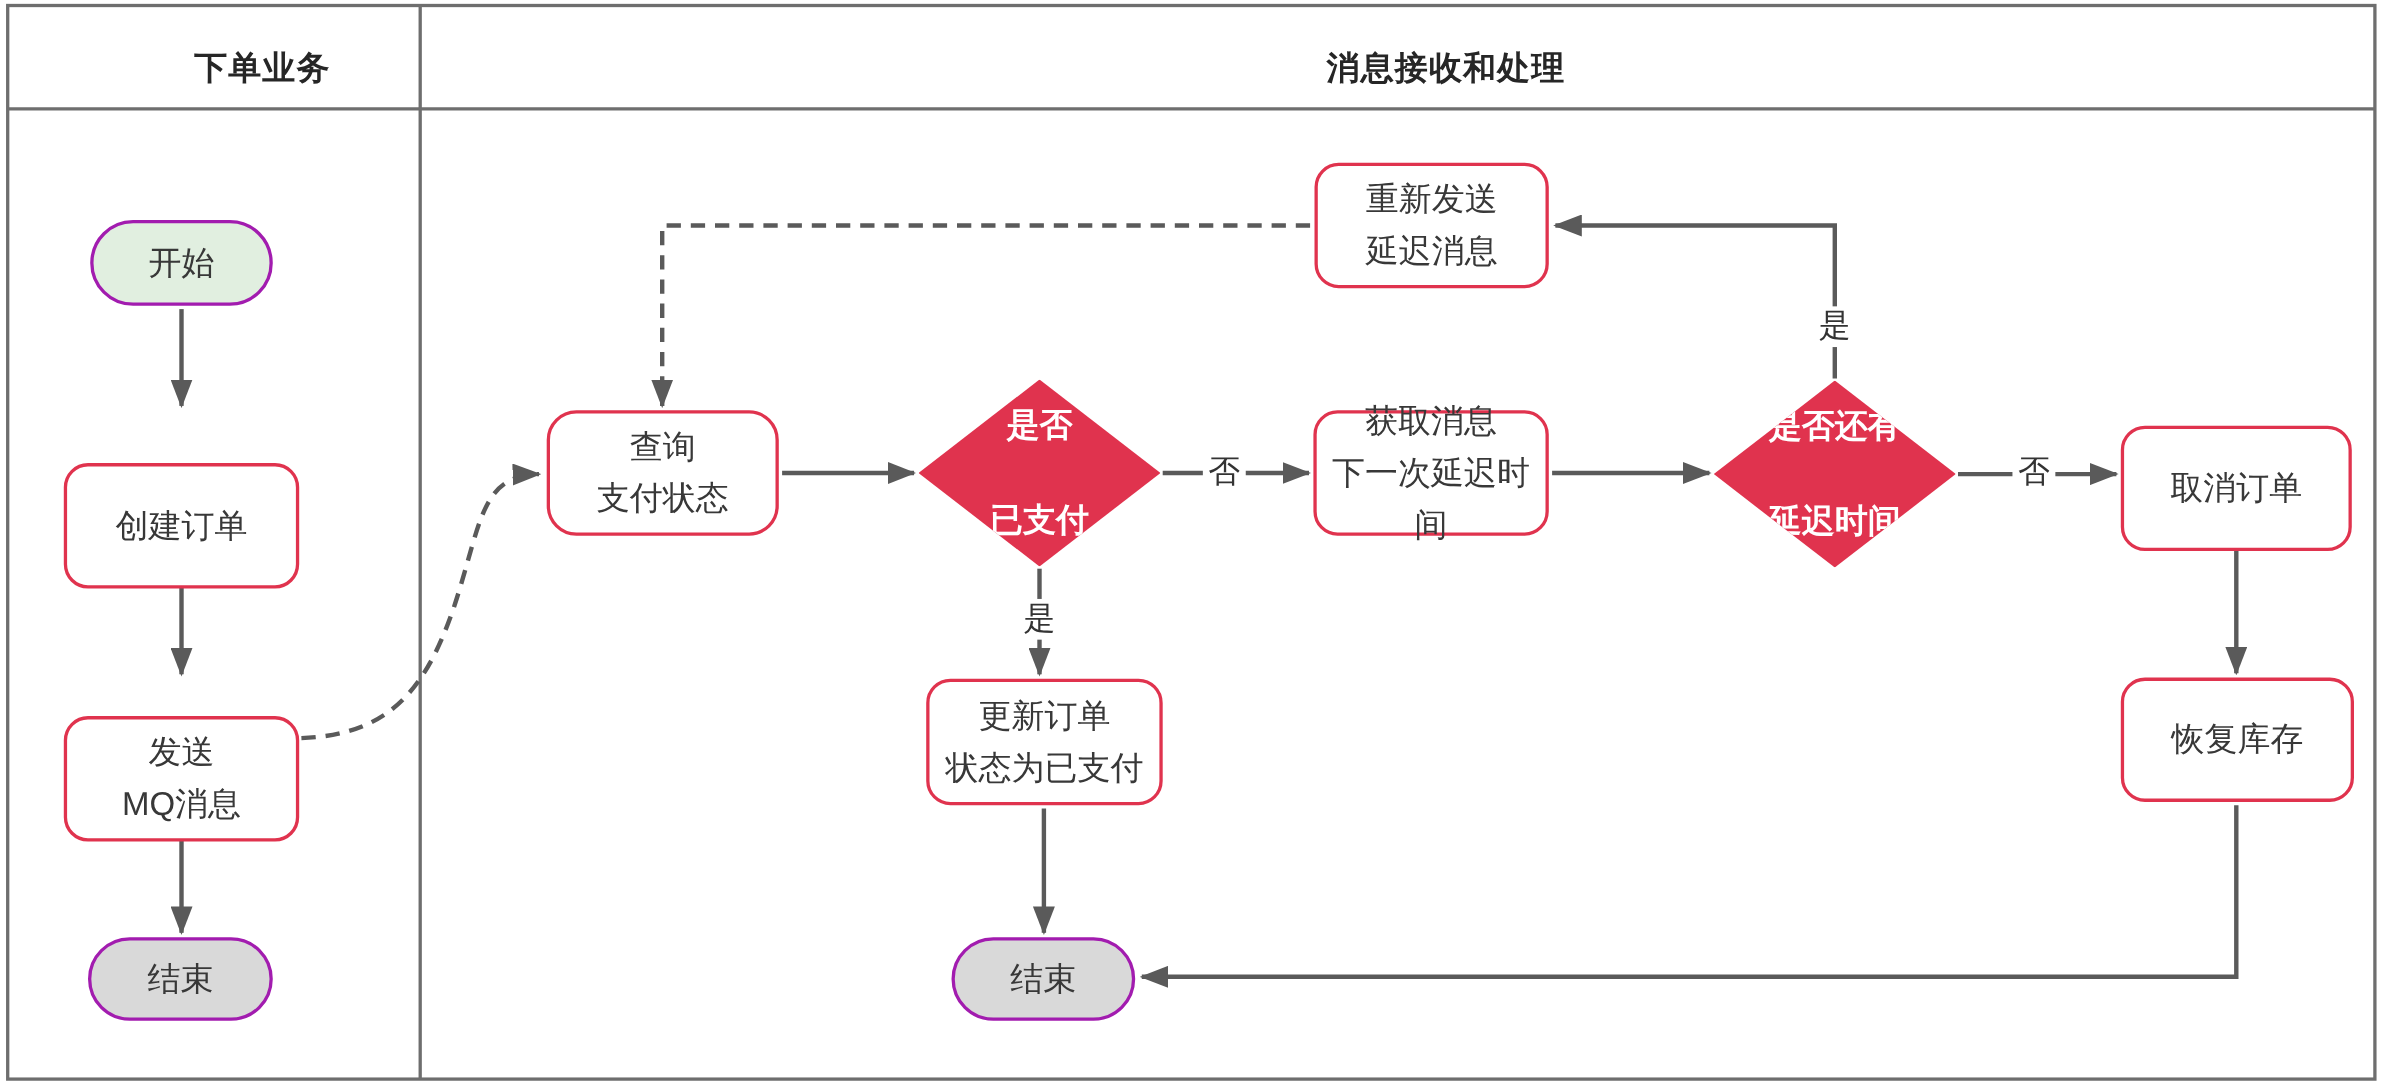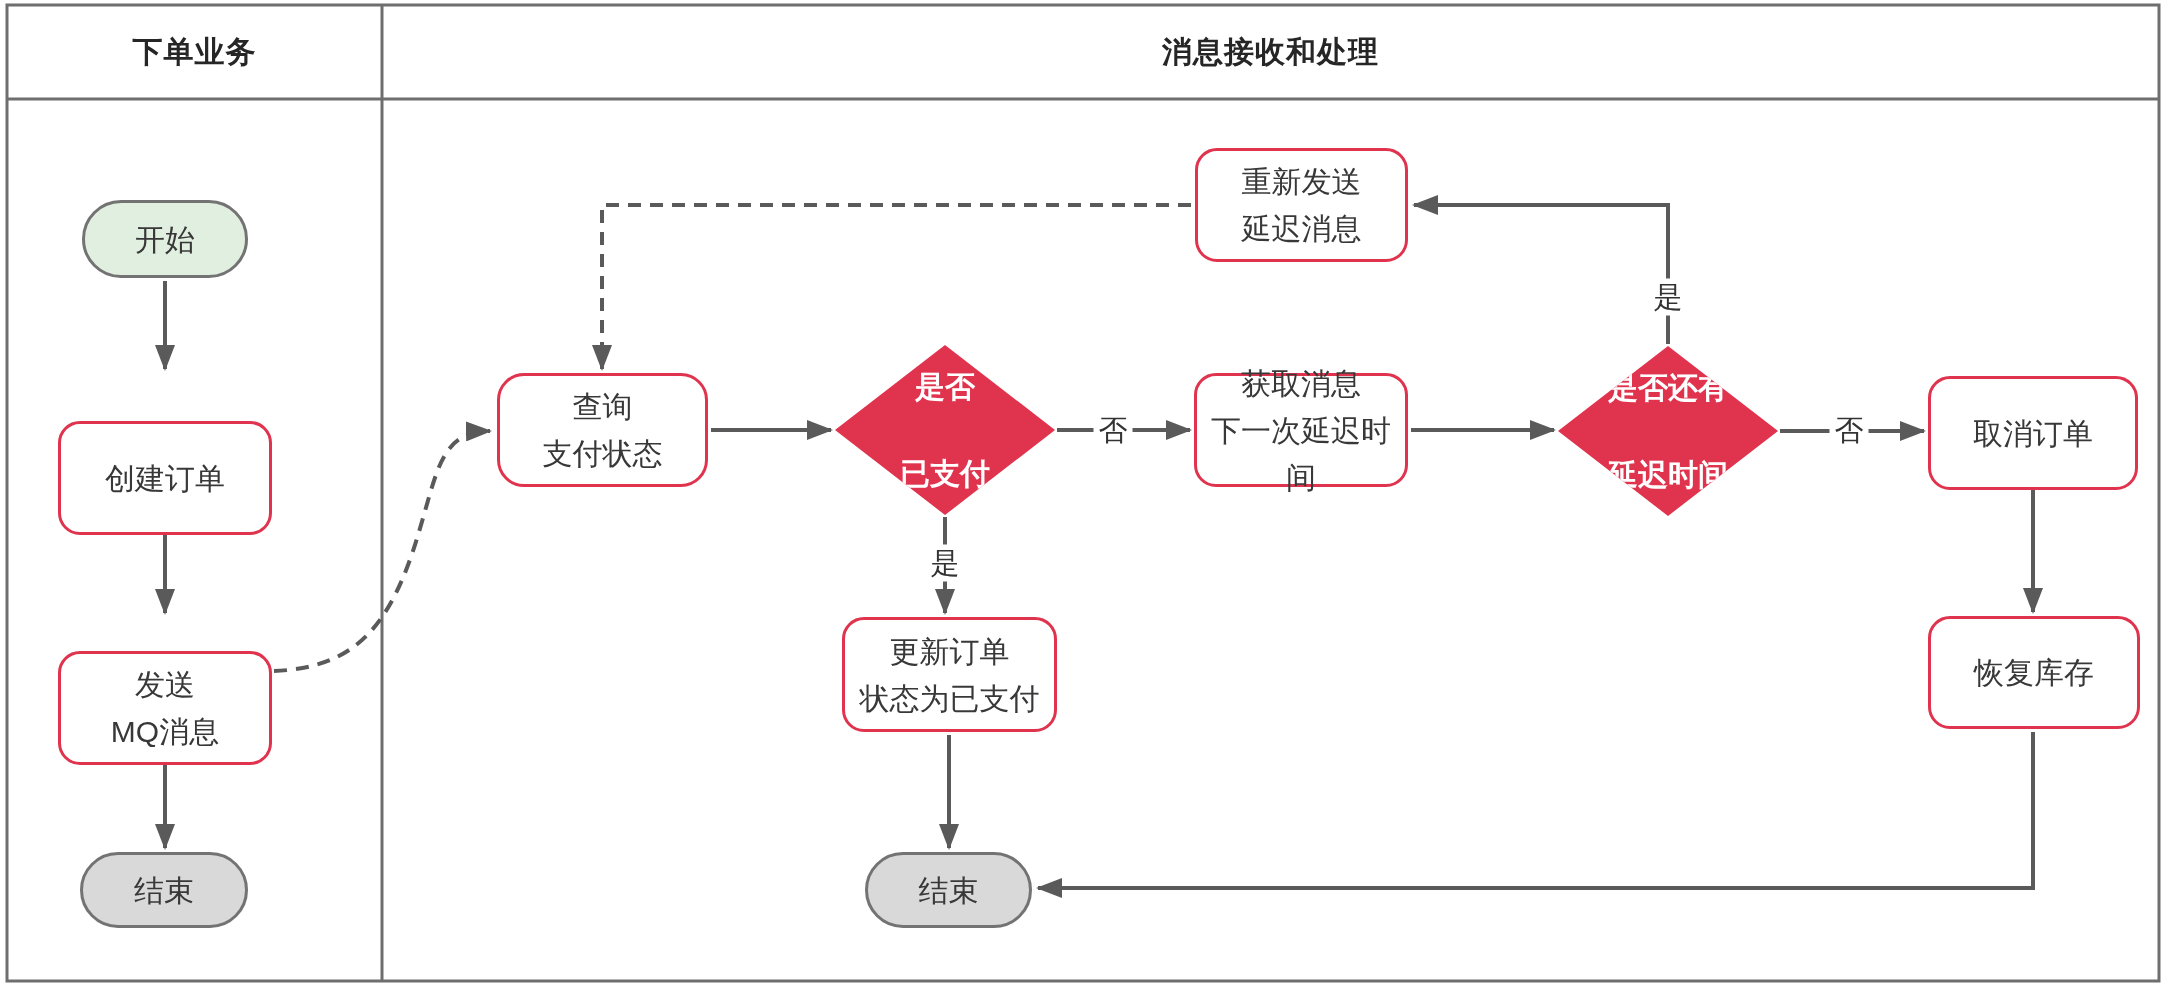--- a/index.html
+++ b/index.html
@@ -2,48 +2,48 @@
 <html><head>
 <meta charset="utf-8">
 <style>
   html,body{margin:0;padding:0;background:#ffffff;}
   body{font-family:"Liberation Sans","DejaVu Sans",sans-serif;}
   #canvas{position:relative;width:2176px;height:988px;background:#ffffff;overflow:hidden;}
   svg.layer{position:absolute;left:0;top:0;}
 
   
   .lane-title{
-    position:absolute;top:5px;height:94px;display:flex;align-items:center;justify-content:center;
-    font-size:30px;font-weight:bold;color:#262626;letter-spacing:1px;
+    position:absolute;top:15px;height:94px;display:flex;align-items:center;justify-content:center;
+    font-size:30px;font-weight:bold;color:#262626;letter-spacing:1px;margin-left:44px;
   }
   .lane-title.left{left:7px;width:375px;}
   .lane-title.right{left:382px;width:1777px;}
 
   
   .node{
     position:absolute;display:flex;flex-direction:column;align-items:center;justify-content:center;
     font-size:30px;color:#383838;text-align:center;line-height:47px;box-sizing:border-box;
   }
 
   
-  .pill{border:3px solid #737373;border-radius:44px;background:#d9d9d9;}
+  .pill{border:3px solid #a21caf;border-radius:44px;background:#d9d9d9;}
   .pill.start{background:#e1efe0;}
   .pill#n-start{left:82px;top:200px;width:166px;height:78px;}
   .pill#n-end-left{left:80px;top:852px;width:168px;height:76px;}
   .pill#n-end-right{left:865px;top:852px;width:167px;height:76px;}
 
   
   .proc{background:#ffffff;border:3px solid #e0334e;border-radius:22px;}
   #n-create{left:58px;top:373px;width:214px;height:114px;margin-top:48px;}
   #n-send{left:58px;top:651px;width:214px;height:114px;}
   #n-query{left:497px;top:373px;width:211px;height:114px;border-radius:27px;}
   #n-update{left:842px;top:617px;width:215px;height:115px;}
   #n-fetch{left:1194px;top:373px;width:214px;height:114px;}
   #n-resend{left:1195px;top:148px;width:213px;height:114px;}
-  #n-cancel{left:1928px;top:376px;width:210px;height:114px;justify-content:center;}
+  #n-cancel{left:1928px;top:387px;width:210px;height:114px;justify-content:center;}
   #n-restore{left:1928px;top:616px;width:212px;height:113px;}
 
   
   .diamond{
     background:#e0334e;color:#ffffff;font-weight:bold;
     clip-path:polygon(50% 0,100% 50%,50% 100%,0 50%);
     gap:40px;
   }
   #n-ispaid{left:835px;top:345px;width:220px;height:170px;}
   #n-hasdelay{left:1558px;top:346px;width:220px;height:170px;}

